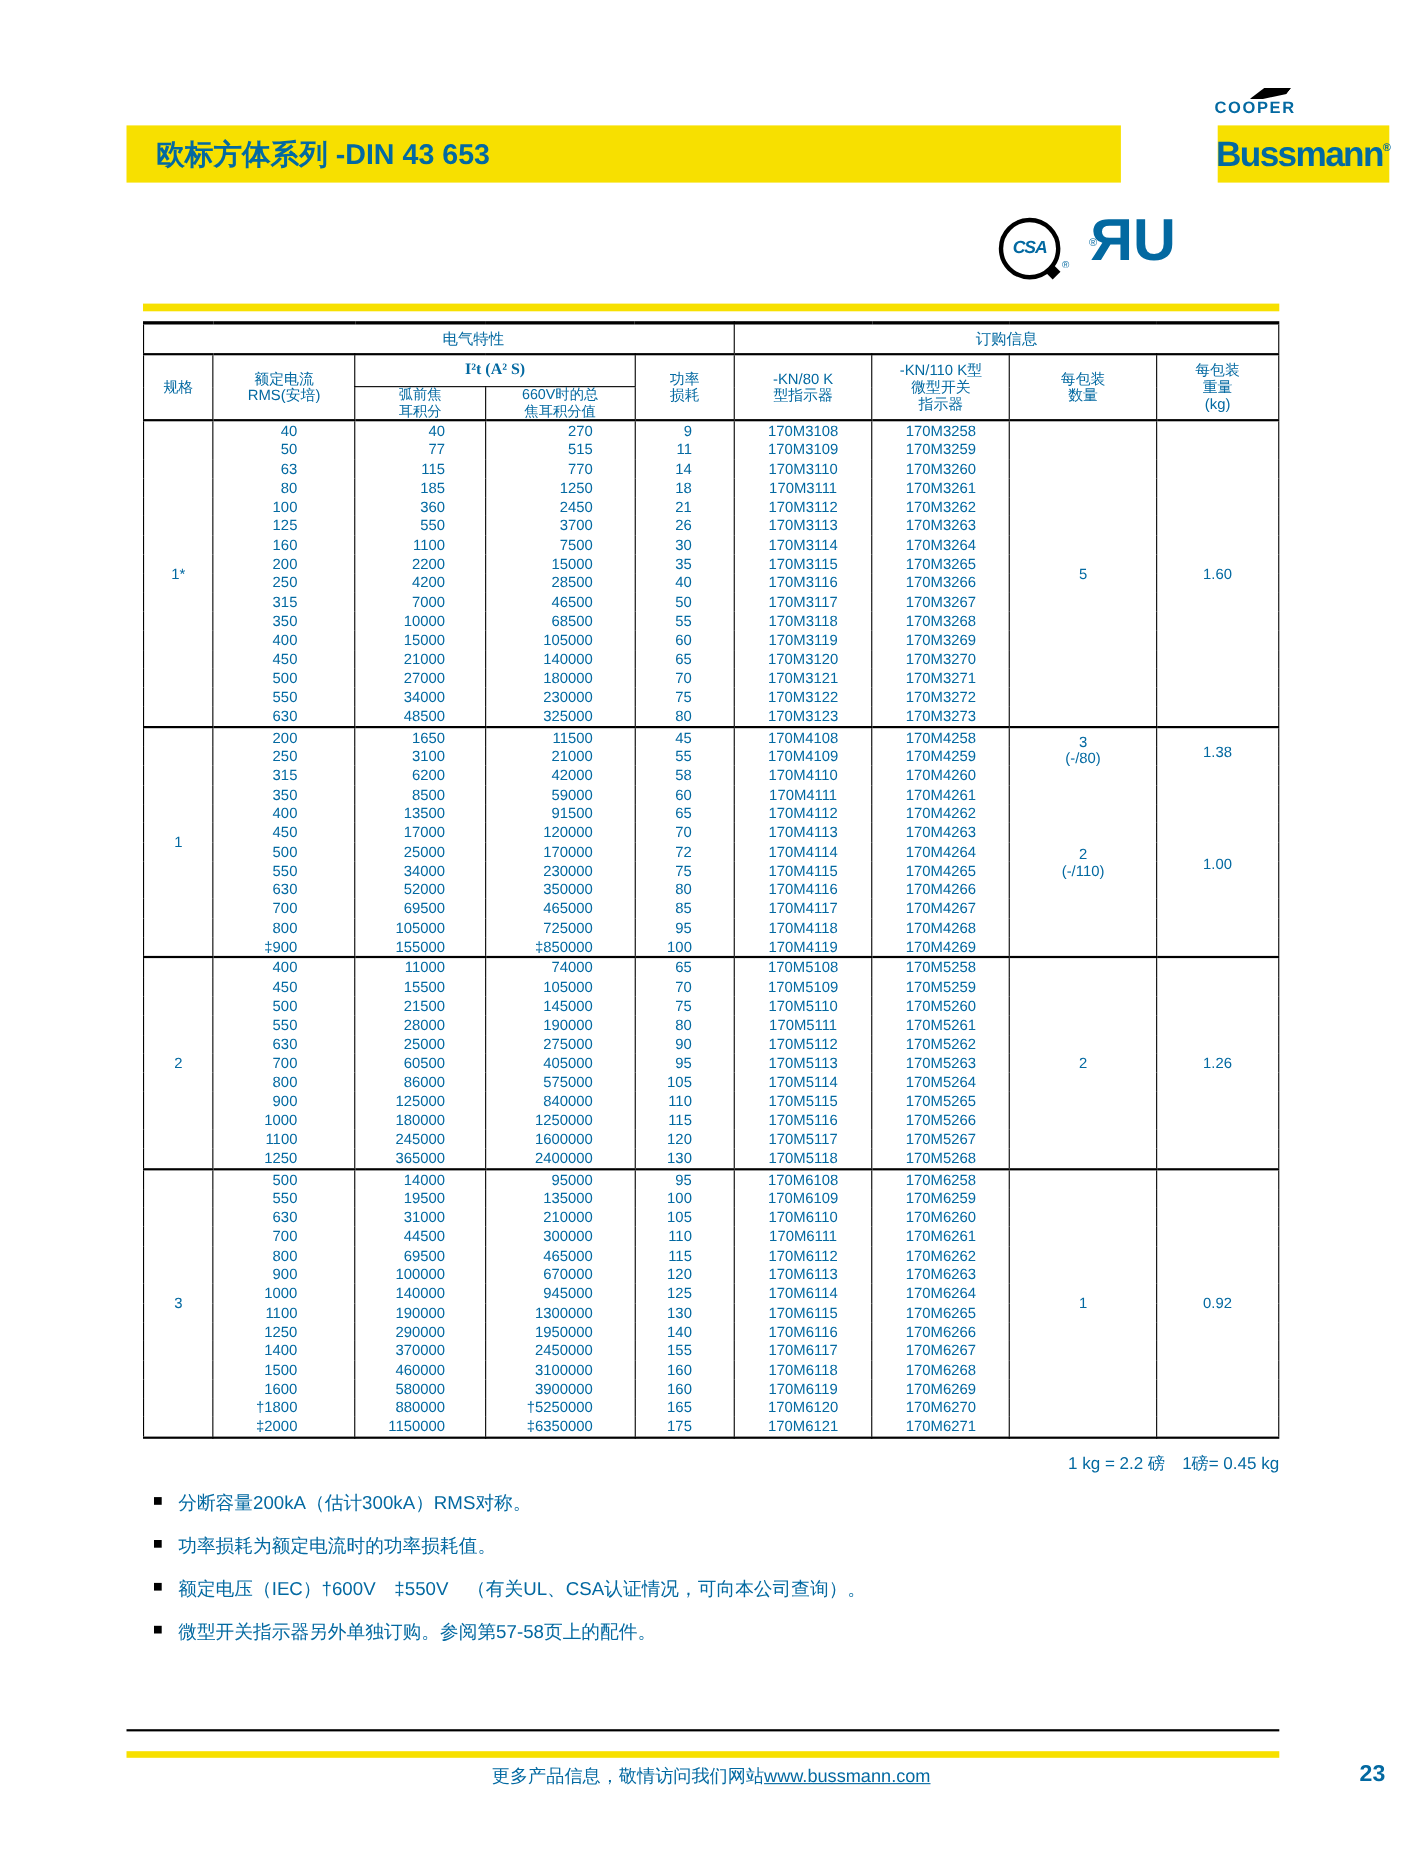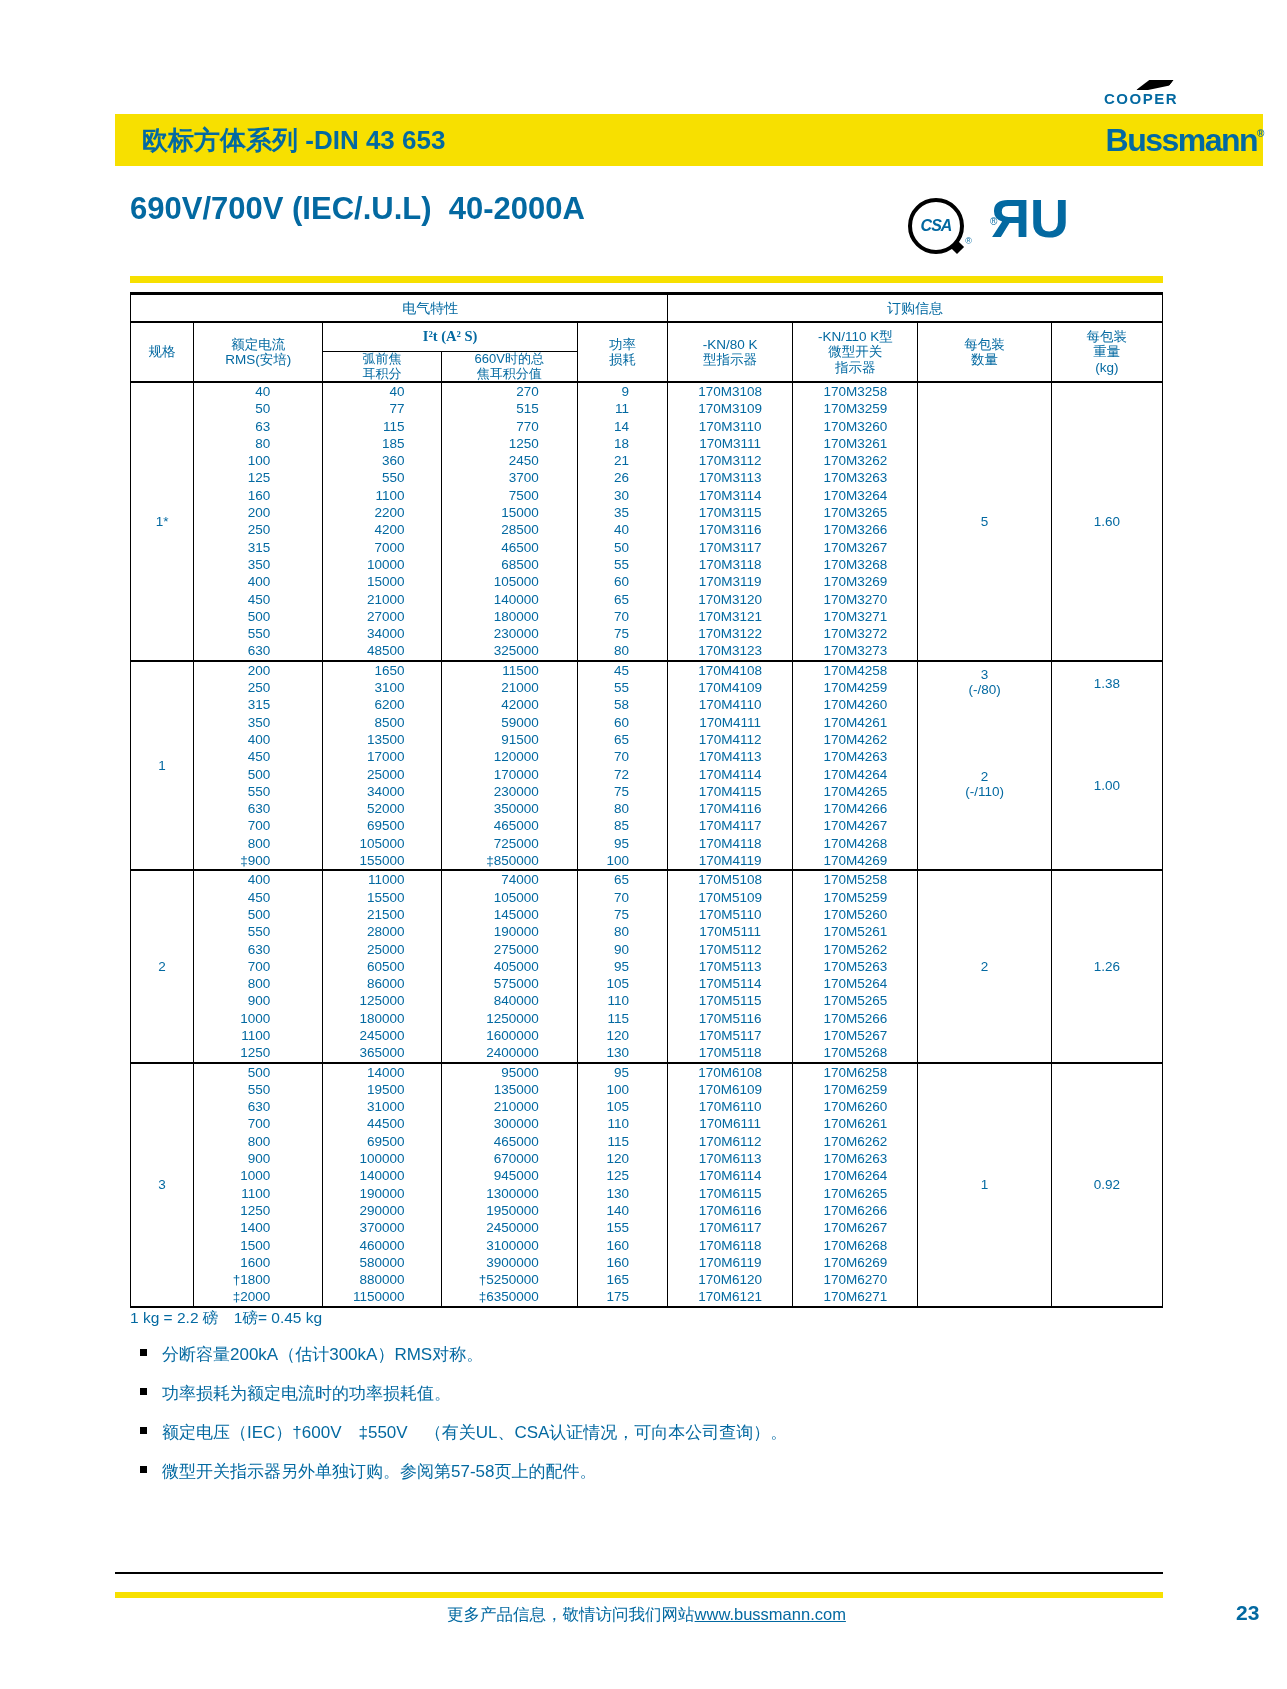--- a/index.html
+++ b/index.html
@@ -5,21 +5,21 @@
   html,body{margin:0;padding:0;background:#fff;}
   .page{position:relative;width:1287px;height:1689px;background:#ffffff;
         font-family:"Liberation Sans","DejaVu Sans",sans-serif;color:#0369a1;overflow:hidden;}
 
   
   .cooper{position:absolute;left:1104px;top:80px;text-align:left;}
   .cooper .flag{width:30px;height:10px;background:#000;transform:skewX(-38deg);
                 margin:0 0 2px 36px;clip-path:polygon(0 100%,18% 0,100% 0,100% 55%,40% 100%);}
   .cooper .txt{font-size:15px;font-weight:bold;letter-spacing:1.5px;line-height:14px;}
 
-  .banner{position:absolute;left:115px;top:114px;width:993px;height:52px;
+  .banner{position:absolute;left:115px;top:114px;width:904px;height:52px;
           background:var(--accent,#F7E000);display:flex;align-items:center;}
   .banner .t{font-size:26px;font-weight:bold;padding-left:27px;white-space:pre;}
 
   .brand{position:absolute;left:1107px;top:114px;width:156px;height:52px;
          background:var(--accent,#F7E000);display:flex;align-items:center;justify-content:center;}
   .brand .t{font-size:32px;font-weight:800;letter-spacing:-1.5px;}
   .brand .reg{font-size:10px;vertical-align:14px;font-weight:bold;letter-spacing:0;}
 
   .title{position:absolute;left:130px;top:191px;font-size:31px;font-weight:bold;white-space:pre;}
 
@@ -60,21 +60,21 @@
   td.pow{padding-right:38px;}
   td.size-cell{text-align:center;vertical-align:middle;}
   .pack-cell{vertical-align:middle;text-align:center;position:relative;font-size:13.5px;}
   .pack-cell.multi .pack{position:absolute;left:0;width:100%;line-height:15.5px;}
   .pack-cell.multi .q0{top:5px;}
   .pack-cell.multi .q1{top:calc(50% + 3px);}
   .pack-cell.multi .w0{top:14px;}
   .pack-cell.multi .w1{top:calc(50% + 12px);}
 
   
-  .kg-note{margin-top:0;text-align:left;font-size:15.5px;white-space:pre;}
+  .kg-note{margin-top:12px;text-align:right;font-size:15.5px;white-space:pre;}
   .notes{margin-top:14px;margin-left:10px;}
   .note{display:flex;align-items:flex-start;margin-bottom:16px;font-size:17px;}
   .note .sq{width:7px;height:7px;background:#000;margin:6px 15px 0 0;flex:none;}
 
   
   .foot-line{position:absolute;left:115px;top:1572px;width:1048px;height:2px;background:#000;}
   .foot-bar{position:absolute;left:115px;top:1592px;width:1048px;height:6px;background:var(--accent,#F7E000);}
   .foot-text{position:absolute;left:130px;top:1604px;width:1033px;text-align:center;font-size:16.5px;}
   .foot-text .url{text-decoration:underline;}
   .page-num{position:absolute;left:1236px;top:1601px;font-size:21px;font-weight:bold;}
@@ -90,21 +90,20 @@
   </div>
 
   <div class="banner">
     <span class="t">欧标方体系列 -DIN 43 653</span>
   </div>
 
   <div class="brand">
     <span class="t"><span>Bussmann</span><span class="reg">®</span></span>
   </div>
 
-  <div class="title">690V/700V (IEC/.U.L)  40-2000A</div>
 
   <div class="csa">
     <span class="c">CSA</span>
     <span class="dot"></span>
     <span class="reg">®</span>
   </div>
 
   <div class="ul">
     <span class="flip">R</span><span>U</span>
     <span class="reg">®</span>

